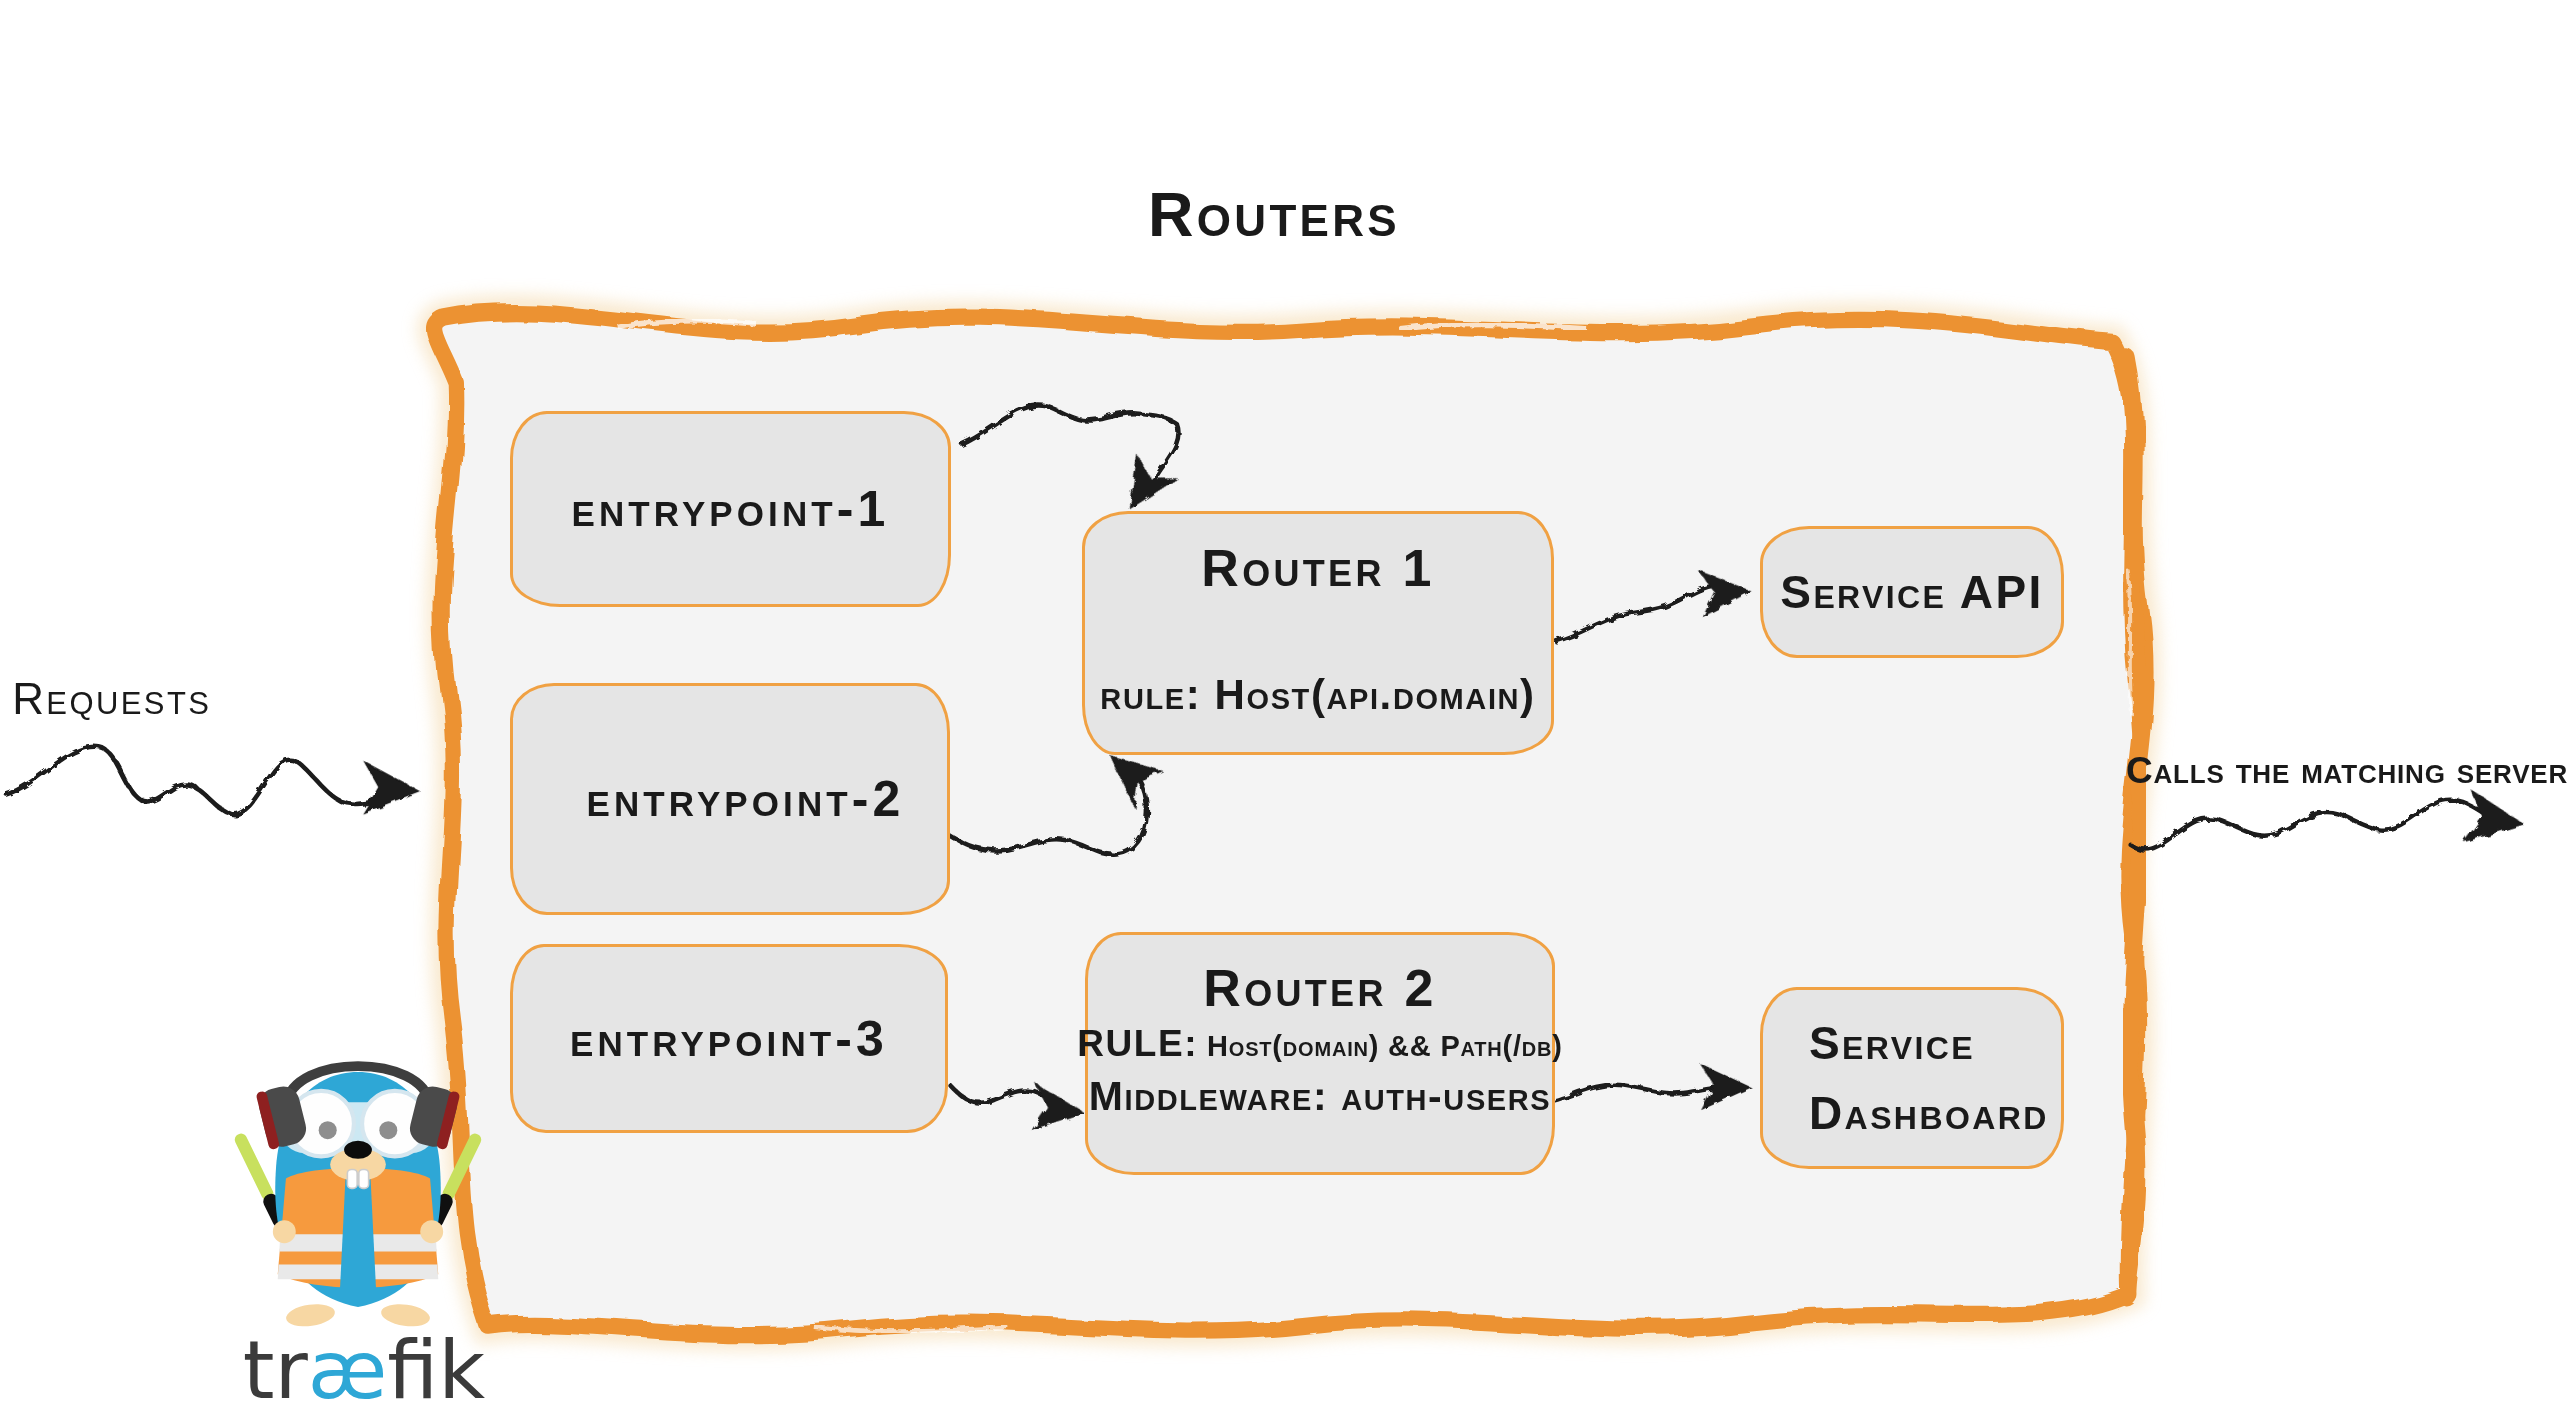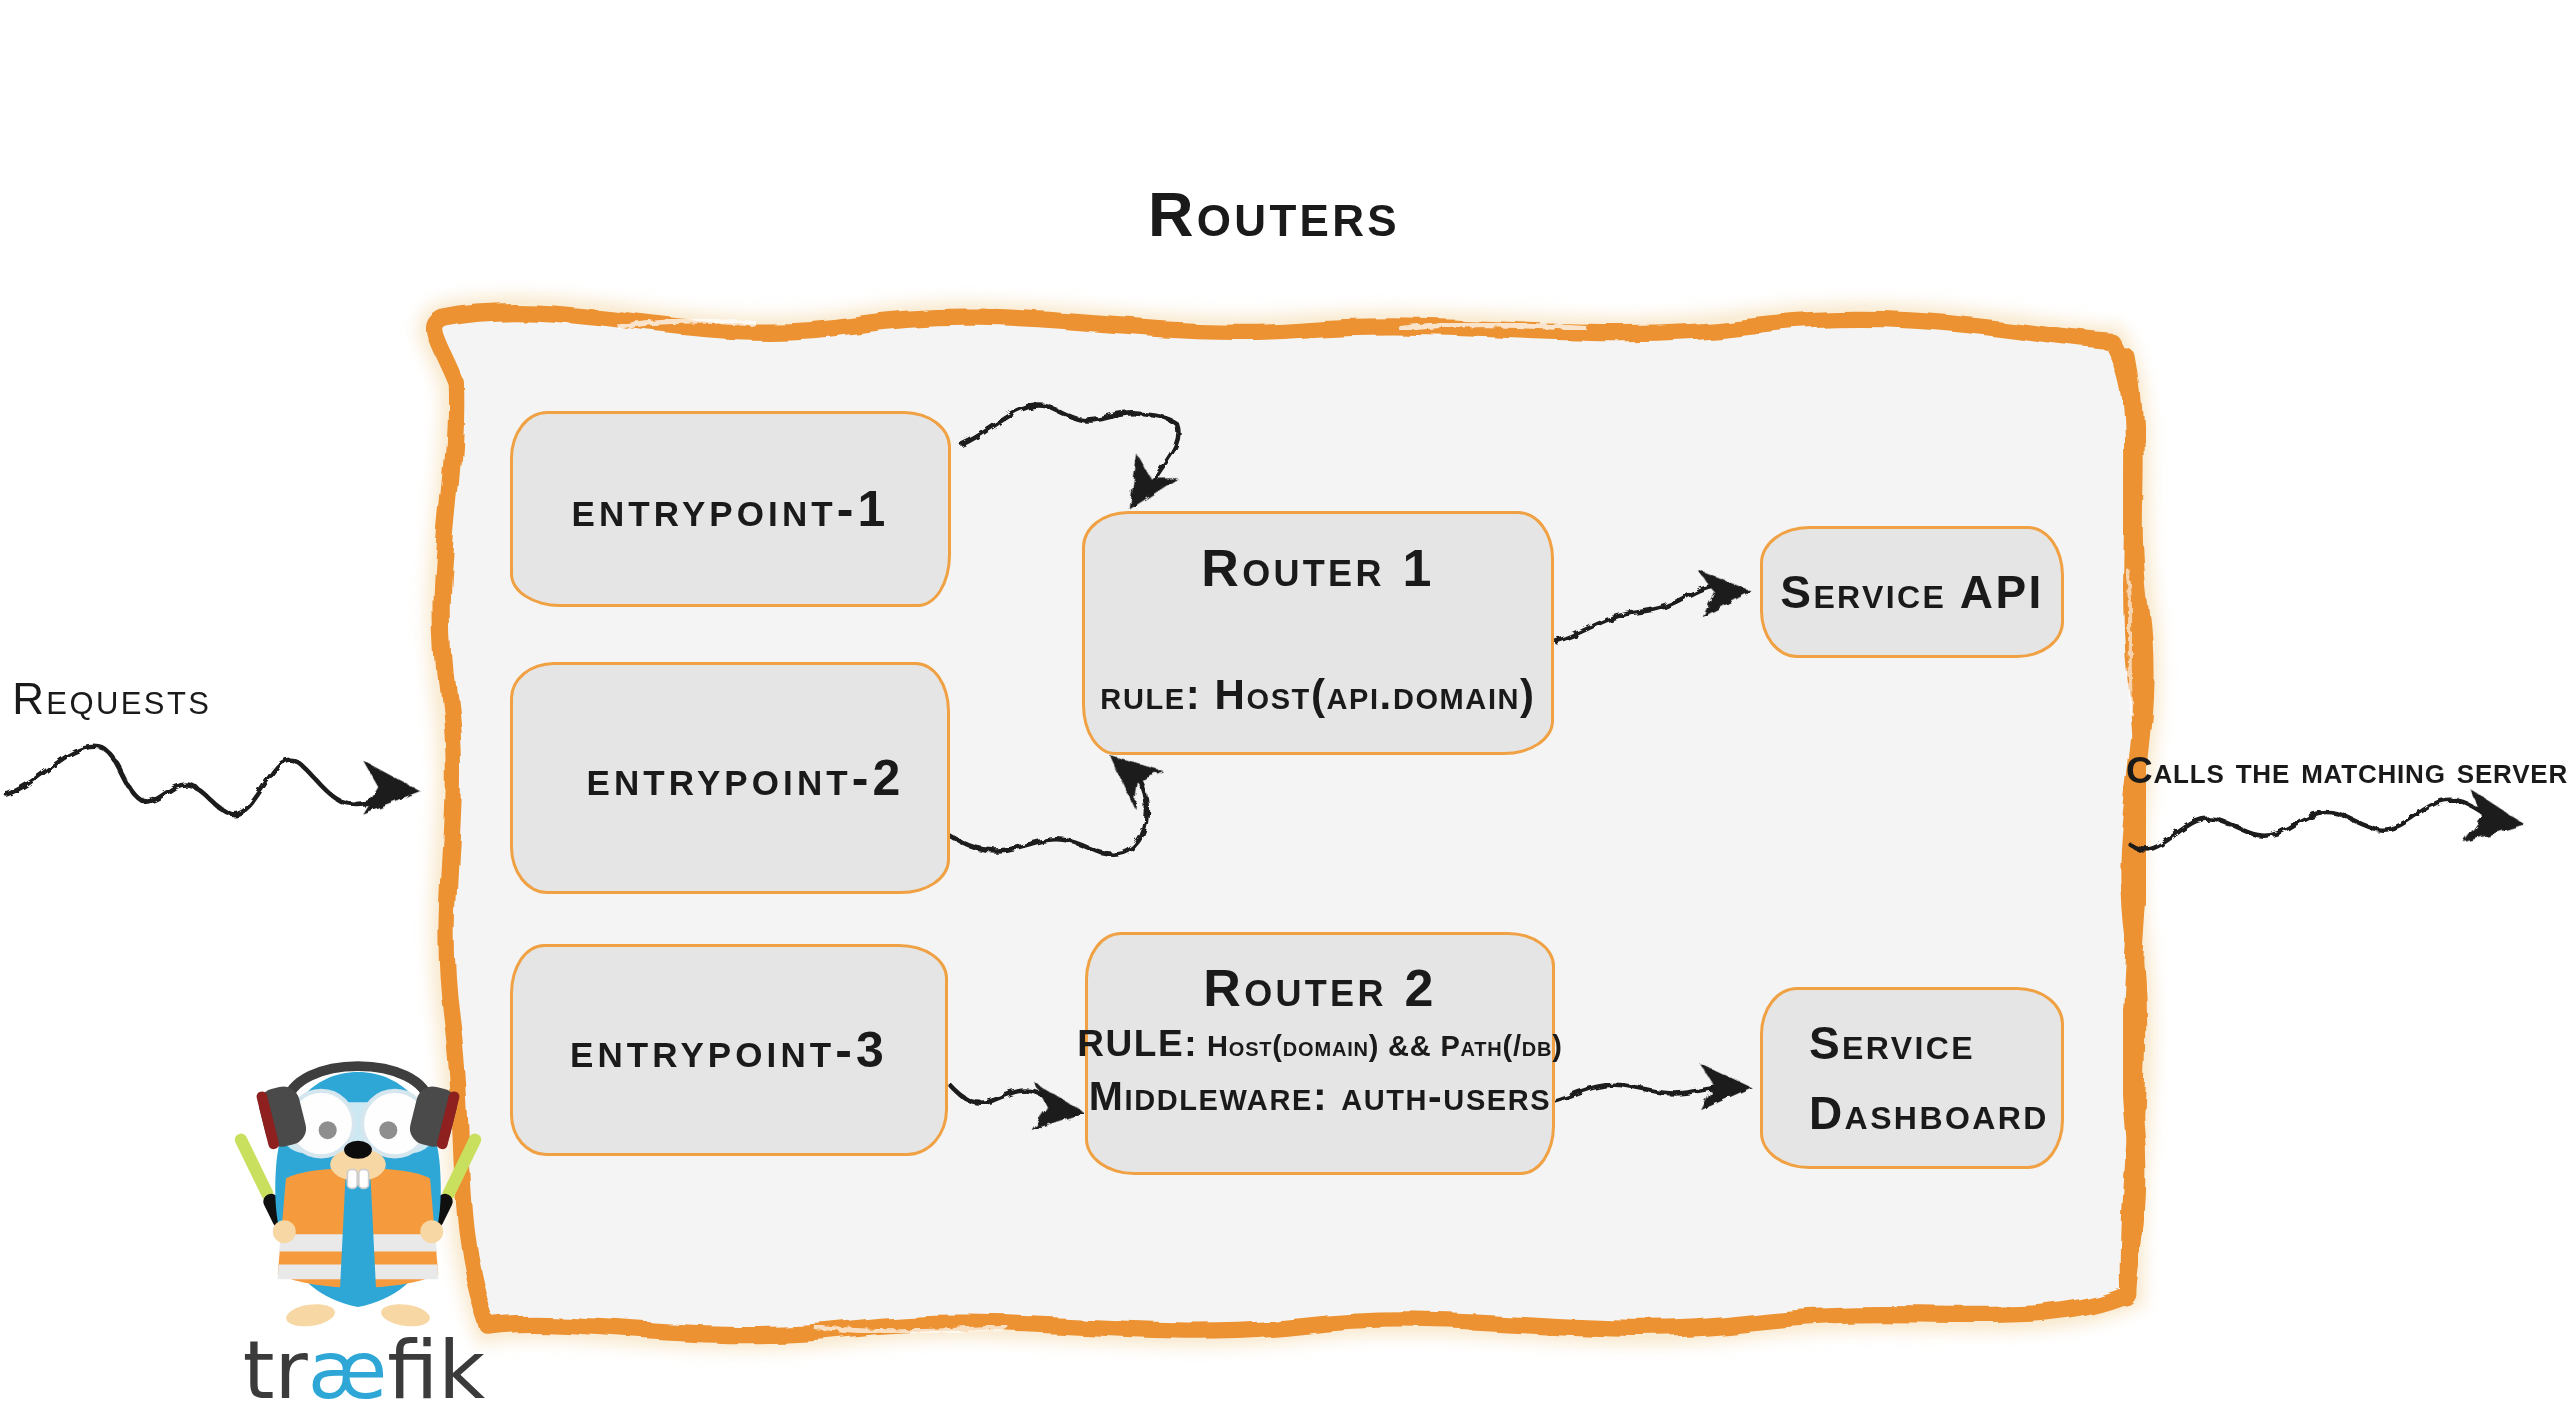--- a/index.html
+++ b/index.html
@@ -21,22 +21,22 @@
     position:absolute;z-index:2;
     background:#e5e5e5;
     border:3.3px solid var(--box-border-orange,#f0a143);
     display:flex;flex-direction:column;align-items:center;justify-content:center;
     box-sizing:border-box;
   }
   .sc{font-variant-caps:small-caps;}
 
   .ep{border-radius:37px 47px 33px 50px / 47px 36px 52px 33px;}
   #ep1{left:510px;top:411px;width:441px;height:196px;}
-  #ep2{left:510px;top:662px;width:440px;height:232px;border-radius:44px 34px 49px 37px / 36px 49px 34px 47px;padding-left:31px;}
-  #ep3{left:510px;top:944px;width:438px;height:212px;border-radius:34px 49px 41px 36px / 49px 34px 46px 41px;}
+  #ep2{left:510px;top:683px;width:440px;height:232px;border-radius:44px 34px 49px 37px / 36px 49px 34px 47px;padding-left:31px;}
+  #ep3{left:510px;top:944px;width:438px;height:189px;border-radius:34px 49px 41px 36px / 49px 34px 46px 41px;}
   .ep-label{font-size:50px;letter-spacing:4.1px;font-weight:bold;}
 
   #router1{left:1082px;top:511px;width:472px;height:244px;
     border-radius:46px 36px 50px 33px / 36px 47px 34px 50px;
     justify-content:space-between;padding:24.4px 16.3px 33px 16.3px;}
   #router2{left:1085px;top:932px;width:470px;height:243px;
     border-radius:36px 47px 34px 49px / 47px 34px 49px 36px;
     justify-content:flex-start;padding:23px 13px 0 13px;}
   .router-title{font-size:52px;letter-spacing:3.3px;font-weight:bold;}
   .rule-line{font-size:42px;letter-spacing:1.6px;font-weight:bold;white-space:nowrap;}

